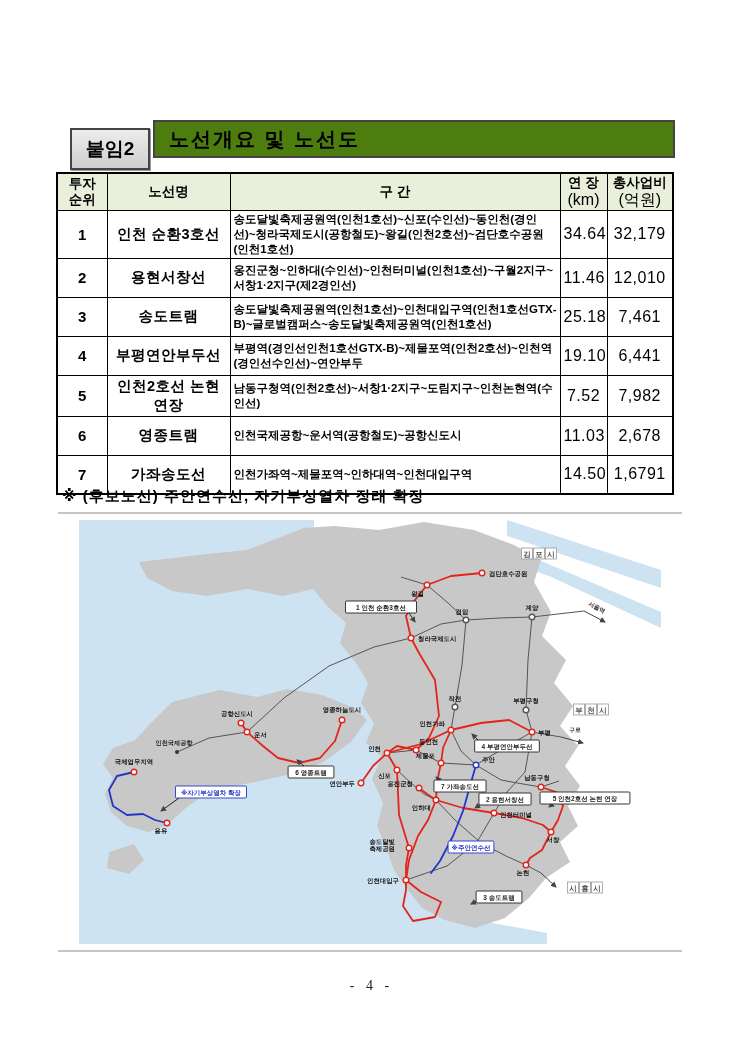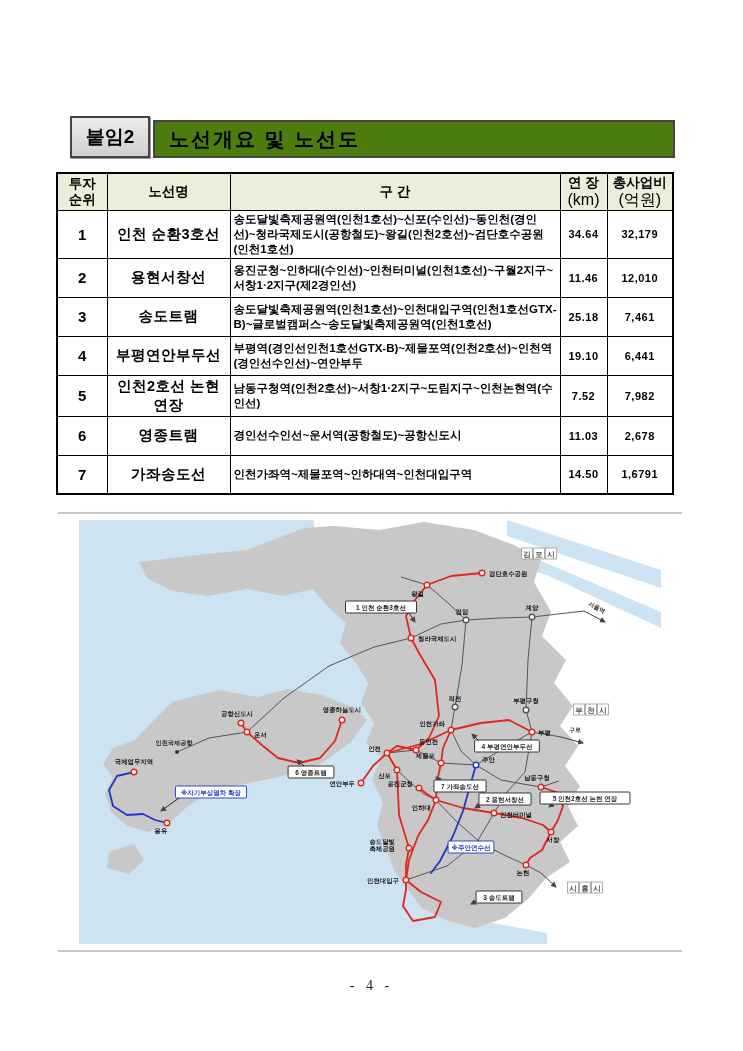--- a/index.html
+++ b/index.html
@@ -1,38 +1,38 @@
 <!DOCTYPE html>
 <html><head>
 <meta charset="utf-8">
 <style>
   html,body{margin:0;padding:0;background:#fff;}
   .page{position:relative;width:743px;height:1051px;background:#ffffff;
         font-family:"Liberation Sans","DejaVu Sans",sans-serif;color:#000;overflow:hidden;}
 
   
-  .badge{position:absolute;left:70px;top:116px;width:76px;height:38px;
+  .badge{position:absolute;left:70px;top:128px;width:76px;height:38px;
          background:linear-gradient(#ececec,#cfcfcf);border:2px solid #444;
          box-shadow:1px 1px 0 #999;display:flex;align-items:center;justify-content:center;
          font-size:19px;font-weight:bold;}
   .titlebox{position:absolute;left:153px;top:120px;width:522px;height:38px;
             border:2px solid #444;background:#4d7c0f;display:flex;align-items:center;
             padding-left:14px;font-size:20px;font-weight:bold;letter-spacing:2px;box-sizing:border-box;}
 
   
   table.routes{position:absolute;left:56px;top:172px;width:616px;border-collapse:collapse;
                table-layout:fixed;border:2px solid #000;}
   table.routes th,table.routes td{border:1px solid #000;padding:1px 3px;box-sizing:border-box;}
   table.routes thead th{background:#e9efdb;font-size:13.5px;font-weight:bold;height:36px;line-height:1.15;}
   table.routes .unit{font-size:16px;font-weight:normal;}
   table.routes tbody tr{height:39px;}
   td.c-rank{text-align:center;font-size:15px;font-weight:bold;}
   td.c-name{text-align:center;font-size:14.5px;font-weight:bold;padding-left:7px;letter-spacing:0.5px;}
   td.c-sec{text-align:left;font-size:11.5px;font-weight:bold;line-height:1.3;}
-  td.c-num{text-align:center;font-size:11px;font-weight:bold;letter-spacing:0.5px;}
+  td.c-num{text-align:center;font-size:16px;font-weight:normal;letter-spacing:0.5px;}
 
   .note{position:absolute;left:62px;top:487px;font-size:15px;font-weight:bold;letter-spacing:1px;}
 
   
   .map-frame{position:absolute;left:58px;top:512px;width:624px;height:436px;
              border-top:2px solid #c6c6c6;border-bottom:2px solid #c6c6c6;}
   .map-frame svg{position:absolute;left:21px;top:6px;font-family:"Liberation Sans","DejaVu Sans",sans-serif;}
 
   .pageno{position:absolute;left:0;top:978px;width:100%;text-align:center;
           font-family:"Liberation Serif","DejaVu Serif",serif;font-size:14px;letter-spacing:4px;color:#222;}
@@ -107,34 +107,35 @@
       <tr>
         <td class="c-rank">5</td>
         <td class="c-name">인천2호선 논현 연장</td>
         <td class="c-sec">남동구청역(인천2호선)~서창1·2지구~도림지구~인천논현역(수인선)</td>
         <td class="c-num">7.52</td>
         <td class="c-num">7,982</td>
       </tr>
       <tr>
         <td class="c-rank">6</td>
         <td class="c-name">영종트램</td>
-        <td class="c-sec">경인선수인선~운서역(공항철도)~공항신도시</td>
+        <td class="c-sec">인천국제공항~운서역(공항철도)~공항신도시</td>
         <td class="c-num">11.03</td>
         <td class="c-num">2,678</td>
       </tr>
       <tr>
         <td class="c-rank">7</td>
         <td class="c-name">가좌송도선</td>
         <td class="c-sec">인천가좌역~제물포역~인하대역~인천대입구역</td>
         <td class="c-num">14.50</td>
         <td class="c-num">1,6791</td>
       </tr>
     </tbody>
   </table>
 
+  <div class="note">※ (후보노선) 주안연수선, 자기부상열차 장래 확장</div>
 
   <div class="map-frame">
     <svg id="routemap" viewBox="0 0 582 424" width="582" height="424">
       <defs>
         <marker id="arr" markerWidth="7" markerHeight="7" refX="5" refY="3" orient="auto">
           <path d="M0,0 L6,3 L0,6 Z" fill="#444"></path>
         </marker>
       </defs>
       <path fill="#cde3f2" d="M0,0 L235,0 L235,40 L262,90 L300,130 L336,170 L346,220 L336,268 L310,300 L316,350 L360,393 L468,413 L468,424 L0,424 Z"></path>
       <path fill="#cde3f2" d="M428,0 L582,50 L582,68 L428,16 Z"></path>

